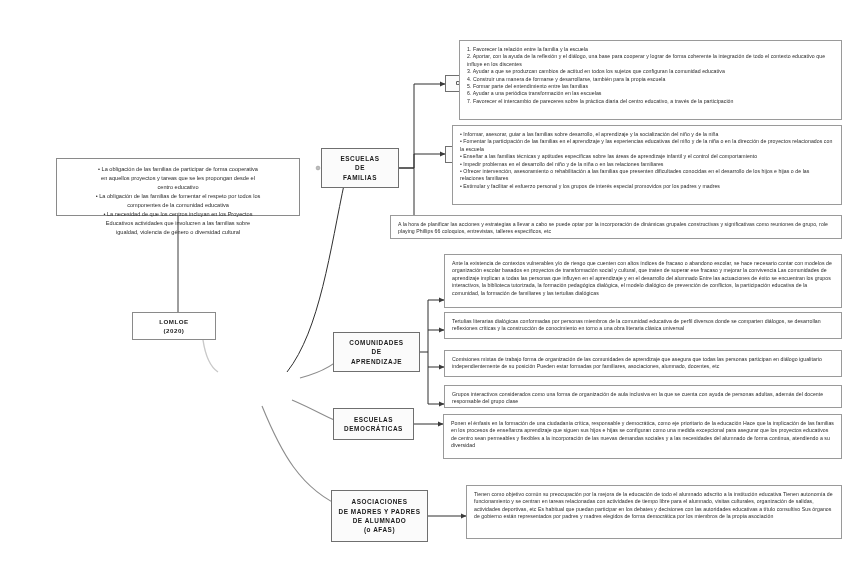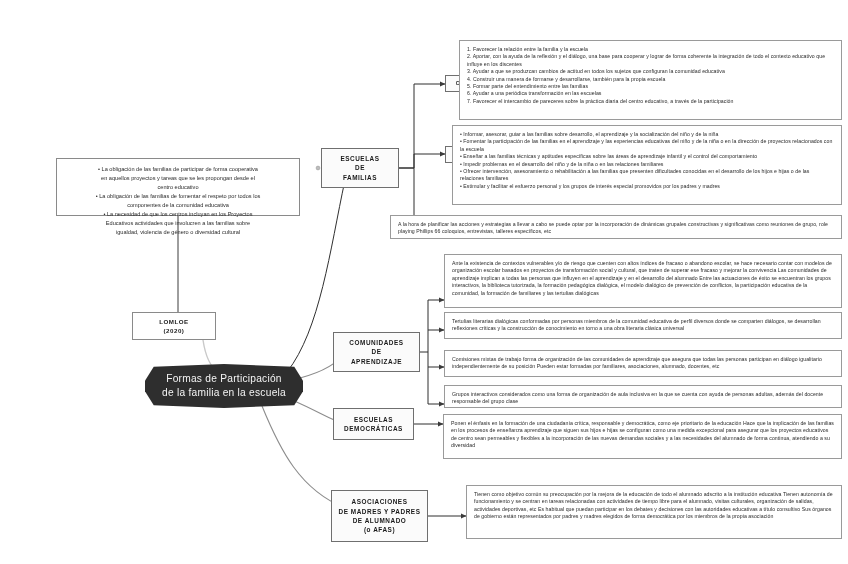--- a/index.html
+++ b/index.html
@@ -116,26 +116,20 @@
     <div>igualdad, violencia de género o diversidad cultural</div>
   </div>
 
   <div id="lomloe" class="node" style="left:132px;top:312px;width:84px;height:28px;">
     <div>
       <div>LOMLOE</div>
       <div>(2020)</div>
     </div>
   </div>
 
-  <div id="central" class="node" style="left:145px;top:364px;width:158px;height:44px;">
-    <div>
-      <div>Formas de Participación</div>
-      <div>de la familia en la escuela</div>
-    </div>
-  </div>
 
   <div class="node label-box" style="left:321px;top:148px;width:78px;height:40px;">
     <div>
       <div>ESCUELAS</div>
       <div>DE</div>
       <div>FAMILIAS</div>
     </div>
   </div>
 
   <div class="node label-box label-small" style="left:445px;top:75px;width:74px;height:17px;">

